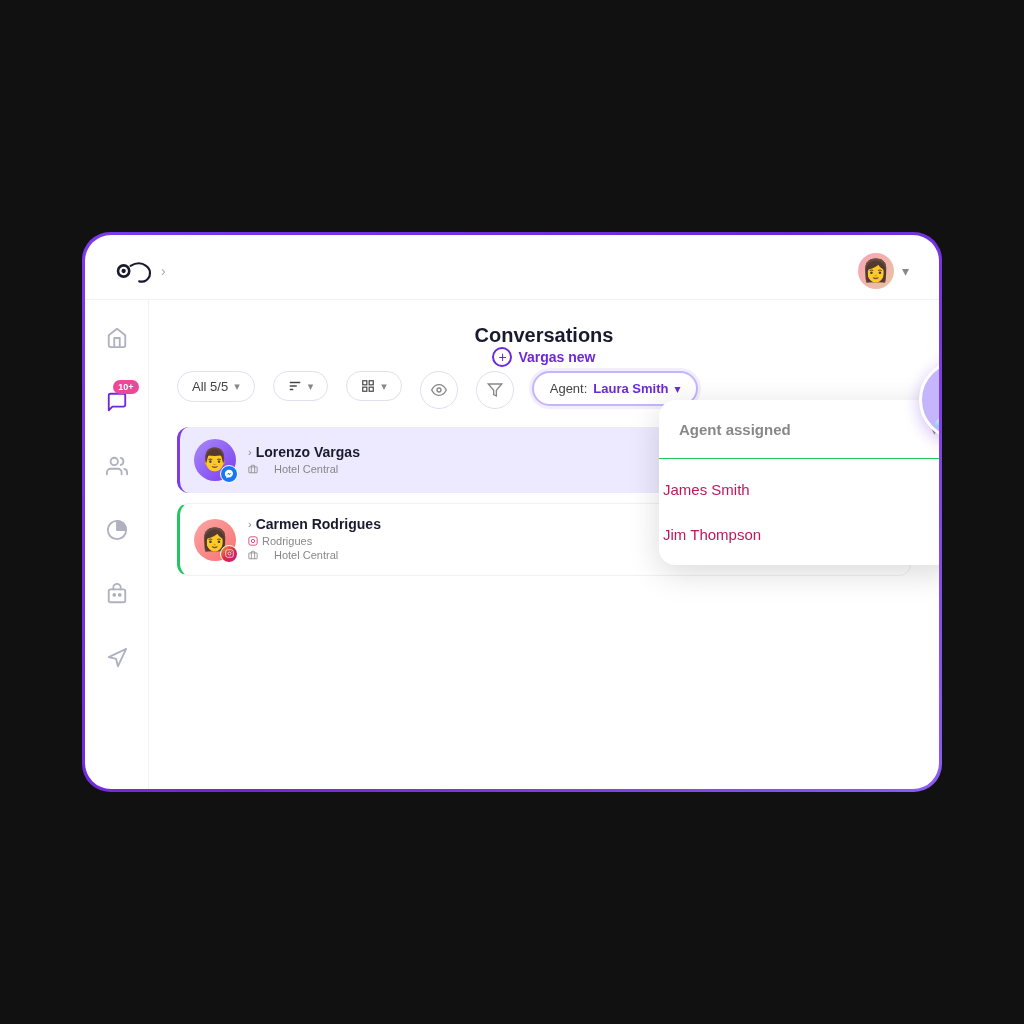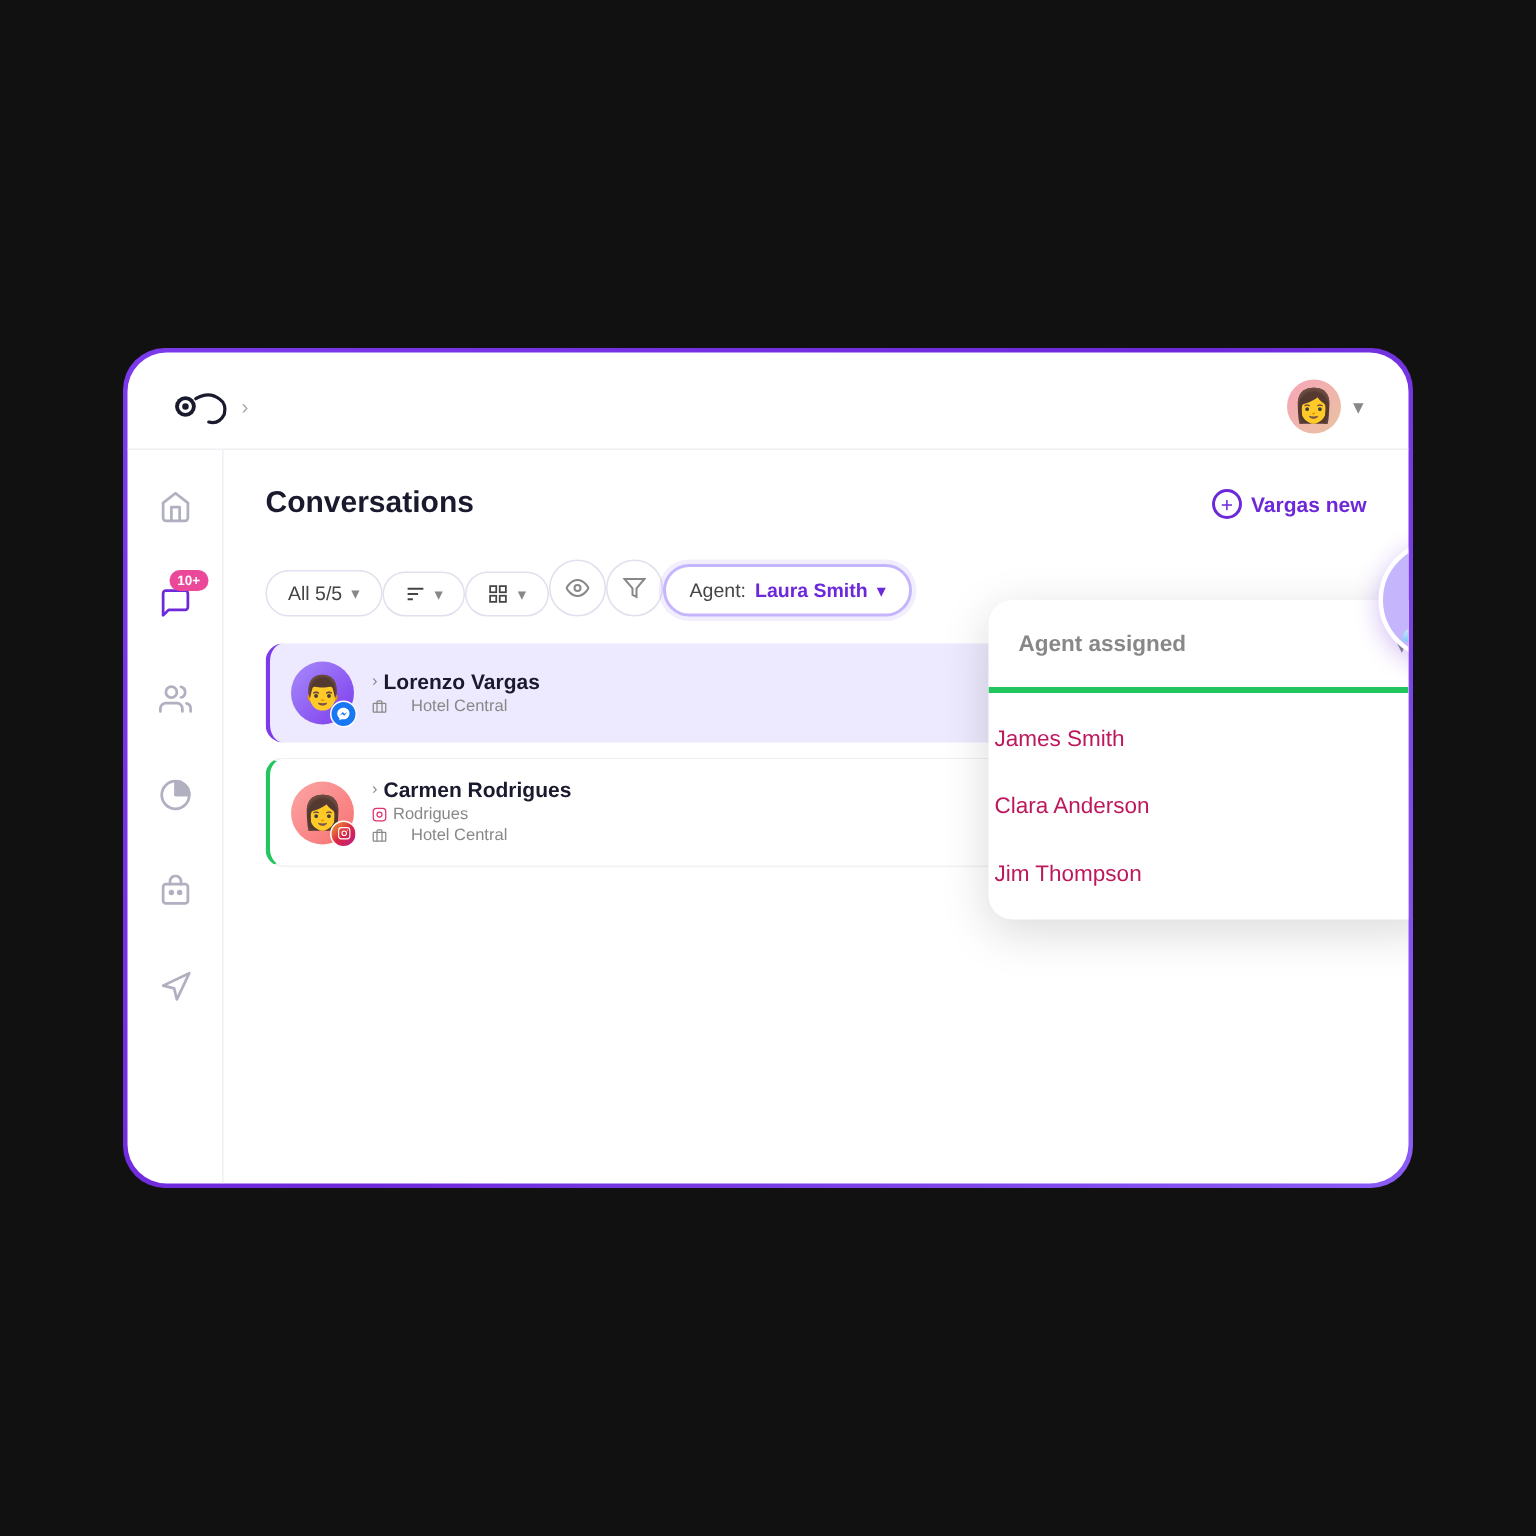--- a/index.html
+++ b/index.html
@@ -137,21 +137,22 @@
       padding: 24px 28px;
       position: relative;
       overflow: visible;
     }
 
     
     .page-header {
       display: flex;
       align-items: center;
       justify-content: space-between;
-      margin-bottom: 26px;
+      margin-bottom: 4px;
+      flex-direction: column;
     }
 
     .page-title {
       font-size: 20px;
       font-weight: 700;
       color: #1a1a2e;
     }
 
     .start-new-btn {
       display: flex;
@@ -174,22 +175,22 @@
       align-items: center;
       justify-content: center;
       font-size: 14px;
       font-weight: 400;
       line-height: 1;
     }
 
     
     .filter-bar {
       display: flex;
-      align-items: flex-end;
-      gap: 0;
+      align-items: flex-start;
+      gap: 18px;
       margin-bottom: 18px;
     }
 
     .filter-pill {
       display: flex;
       align-items: center;
       gap: 6px;
       padding: 7px 14px;
       border: 1.5px solid #e0e0ee;
       border-radius: 20px;
@@ -394,21 +395,21 @@
       padding: 0;
       z-index: 100;
       overflow: hidden;
     }
 
     .dropdown-header {
       display: flex;
       align-items: center;
       justify-content: space-between;
       padding: 18px 20px;
-      border-bottom: 4px solid #22c55e;
+      border-bottom: 1px solid #22c55e;
     }
 
     .dropdown-title {
       font-size: 15px;
       font-weight: 600;
       color: #888;
     }
 
     .dropdown-items {
       padding: 8px 0;
@@ -660,21 +661,20 @@
             </div>
           </div>
 
           <div class="dropdown-panel">
             <div class="dropdown-header">
               <span class="dropdown-title">Agent assigned</span>
               <span style="color:#888; font-size:18px;">▾</span>
             </div>
             <div class="dropdown-items">
               <div class="dropdown-item">James Smith</div>
-              <div class="dropdown-item">Clara Anderson</div>
               <div class="dropdown-item">Jim Thompson</div>
             </div>
           </div>
 
           <div class="agent-avatar-float">
             <span style="font-size:50px; line-height:1;">👩‍💼</span>
           </div>
 
         </div>
       </div>

